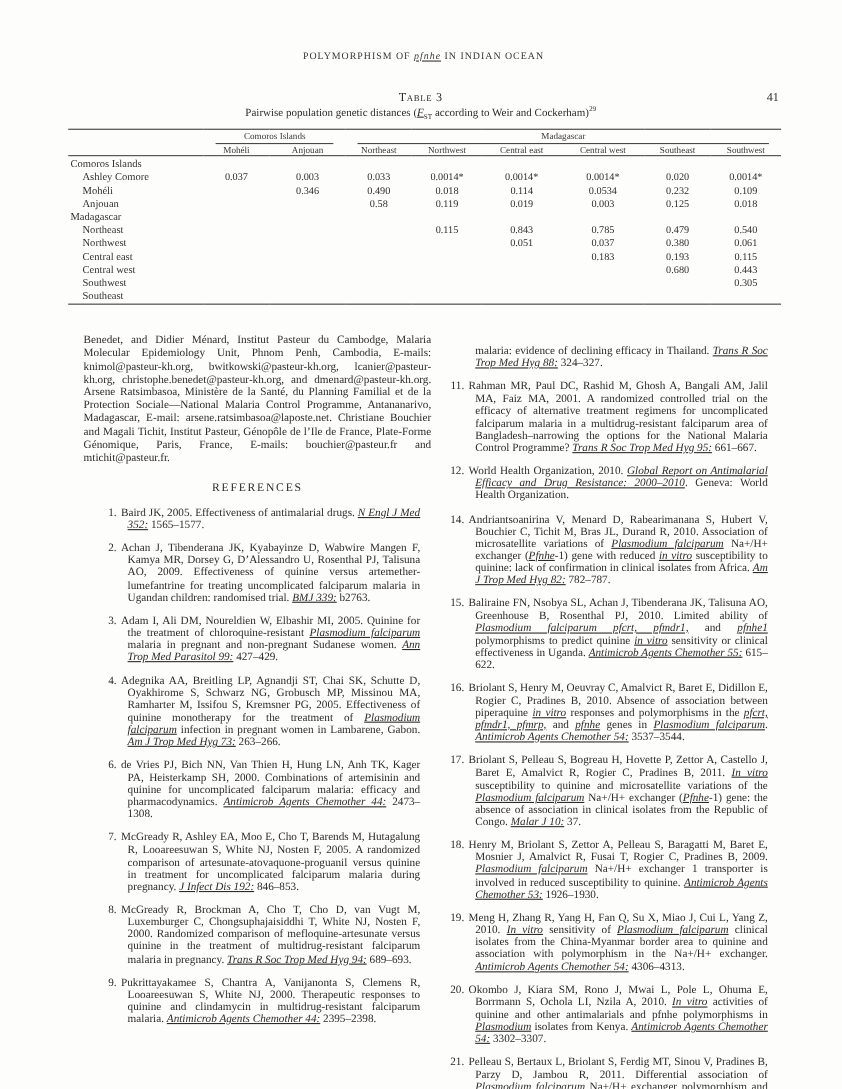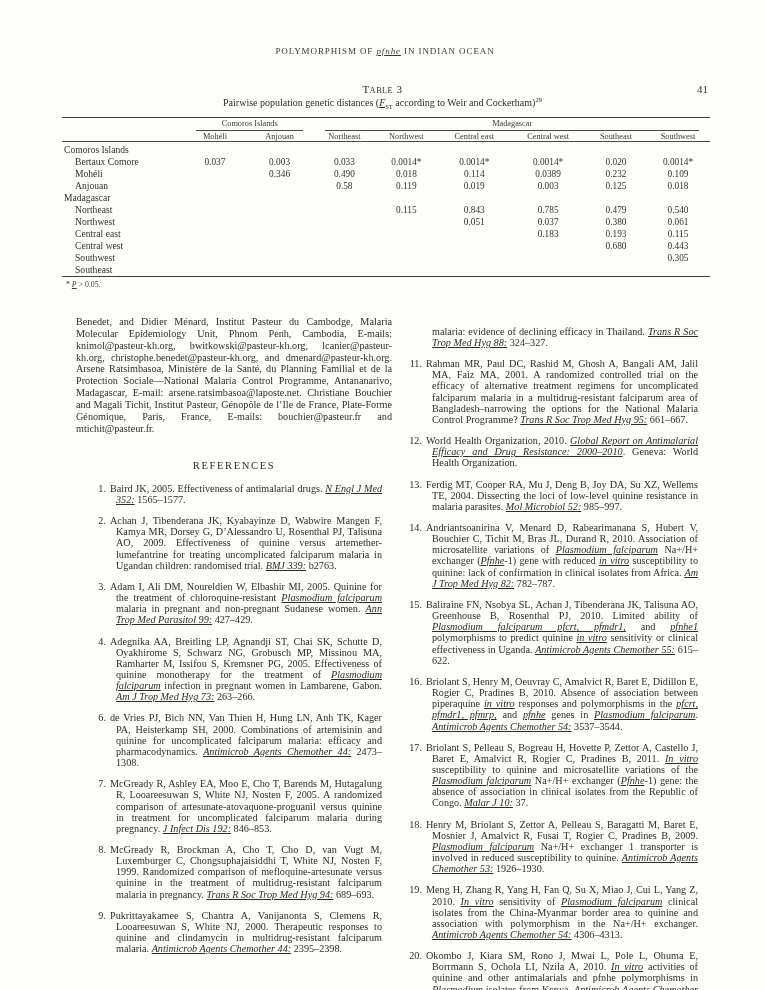--- a/index.html
+++ b/index.html
@@ -35,21 +35,21 @@
   .sub-row th:first-child{border-bottom:1px solid #4a4842;}
   tbody th{text-align:left;font-size:9.6px;}
   tbody th.leaf{padding-left:13px;}
   tbody td{text-align:center;}
   tbody tr:first-child th, tbody tr:first-child td{padding-top:2px;}
   .footnote{margin:3px 55px 0 66px;font-size:7.8px;color:#3a3833;}
   
   .cols{display:flex;margin:27px 57px 0 76px;}
   .col{flex:1;min-width:0;font-size:10.2px;line-height:11.9px;text-align:justify;}
   .affil{margin:0;}
-  .refs-heading{margin:25px 0 11px;text-align:center;font-weight:normal;font-size:10.6px;letter-spacing:1.6px;}
+  .refs-heading{margin:15px 0 11px;text-align:center;font-weight:normal;font-size:10.6px;letter-spacing:1.6px;}
   .ref{padding-left:30px;text-indent:-26px;line-height:11.15px;margin:10px;}
   .ref.cont{text-indent:0;}
   .refnum{display:inline-block;width:16px;text-align:right;margin-right:4px;text-indent:0;}
 </style>
 </head>
 <body>
 
 <div class="page">
 
   <header class="running-head">
@@ -101,38 +101,38 @@
           <td></td>
           <td></td>
           <td></td>
           <td></td>
           <td></td>
           <td></td>
           <td></td>
           <td></td>
         </tr>
         <tr>
-          <th class="leaf">Bertaux Comore</th>
+          <th class="leaf">Ashley Comore</th>
           <td>0.037</td>
           <td>0.003</td>
           <td>0.033</td>
           <td>0.0014*</td>
           <td>0.0014*</td>
           <td>0.0014*</td>
           <td>0.020</td>
           <td>0.0014*</td>
         </tr>
         <tr>
           <th class="leaf">Mohéli</th>
           <td></td>
           <td>0.346</td>
           <td>0.490</td>
           <td>0.018</td>
           <td>0.114</td>
-          <td>0.0389</td>
+          <td>0.0534</td>
           <td>0.232</td>
           <td>0.109</td>
         </tr>
         <tr>
           <th class="leaf">Anjouan</th>
           <td></td>
           <td></td>
           <td>0.58</td>
           <td>0.119</td>
           <td>0.019</td>
@@ -213,43 +213,41 @@
           <td></td>
           <td></td>
           <td></td>
           <td></td>
           <td></td>
           <td></td>
         </tr>
       </tbody>
   </table>
 
-  <div class="footnote"><span>* </span><span class="it">P</span><span> &gt; 0.05.</span></div>
 
   <div class="cols">
     <div class="col">
       <p class="affil">Benedet, and Didier Ménard, Institut Pasteur du Cambodge, Malaria Molecular Epidemiology Unit, Phnom Penh, Cambodia, E-mails: knimol@pasteur-kh.org, bwitkowski@pasteur-kh.org, lcanier@pasteur-kh.org, christophe.benedet@pasteur-kh.org, and dmenard@pasteur-kh.org. Arsene Ratsimbasoa, Ministère de la Santé, du Planning Familial et de la Protection Sociale—National Malaria Control Programme, Antananarivo, Madagascar, E-mail: arsene.ratsimbasoa@laposte.net. Christiane Bouchier and Magali Tichit, Institut Pasteur, Génopôle de l’Ile de France, Plate-Forme Génomique, Paris, France, E-mails: bouchier@pasteur.fr and mtichit@pasteur.fr.</p>
       <h2 class="refs-heading">REFERENCES</h2>
       <div>
           <div class="ref"><span class="refnum">1.</span><span>Baird JK, 2005. Effectiveness of antimalarial drugs. </span><span class="it">N Engl J Med 352:</span><span> 1565–1577.</span></div>
           <div class="ref"><span class="refnum">2.</span><span>Achan J, Tibenderana JK, Kyabayinze D, Wabwire Mangen F, Kamya MR, Dorsey G, D’Alessandro U, Rosenthal PJ, Talisuna AO, 2009. Effectiveness of quinine versus artemether-lumefantrine for treating uncomplicated falciparum malaria in Ugandan children: randomised trial. </span><span class="it">BMJ 339:</span><span> b2763.</span></div>
           <div class="ref"><span class="refnum">3.</span><span>Adam I, Ali DM, Noureldien W, Elbashir MI, 2005. Quinine for the treatment of chloroquine-resistant </span><span class="it">Plasmodium falciparum</span><span> malaria in pregnant and non-pregnant Sudanese women. </span><span class="it">Ann Trop Med Parasitol 99:</span><span> 427–429.</span></div>
           <div class="ref"><span class="refnum">4.</span><span>Adegnika AA, Breitling LP, Agnandji ST, Chai SK, Schutte D, Oyakhirome S, Schwarz NG, Grobusch MP, Missinou MA, Ramharter M, Issifou S, Kremsner PG, 2005. Effectiveness of quinine monotherapy for the treatment of </span><span class="it">Plasmodium falciparum</span><span> infection in pregnant women in Lambarene, Gabon. </span><span class="it">Am J Trop Med Hyg 73:</span><span> 263–266.</span></div>
           <div class="ref"><span class="refnum">6.</span><span>de Vries PJ, Bich NN, Van Thien H, Hung LN, Anh TK, Kager PA, Heisterkamp SH, 2000. Combinations of artemisinin and quinine for uncomplicated falciparum malaria: efficacy and pharmacodynamics. </span><span class="it">Antimicrob Agents Chemother 44:</span><span> 2473–1308.</span></div>
           <div class="ref"><span class="refnum">7.</span><span>McGready R, Ashley EA, Moo E, Cho T, Barends M, Hutagalung R, Looareesuwan S, White NJ, Nosten F, 2005. A randomized comparison of artesunate-atovaquone-proguanil versus quinine in treatment for uncomplicated falciparum malaria during pregnancy. </span><span class="it">J Infect Dis 192:</span><span> 846–853.</span></div>
-          <div class="ref"><span class="refnum">8.</span><span>McGready R, Brockman A, Cho T, Cho D, van Vugt M, Luxemburger C, Chongsuphajaisiddhi T, White NJ, Nosten F, 1999. Randomized comparison of mefloquine-artesunate versus quinine in the treatment of multidrug-resistant falciparum malaria in pregnancy. </span><span class="it">Trans R Soc Trop Med Hyg 94:</span><span> 689–693.</span></div>
+          <div class="ref"><span class="refnum">8.</span><span>McGready R, Brockman A, Cho T, Cho D, van Vugt M, Luxemburger C, Chongsuphajaisiddhi T, White NJ, Nosten F, 2000. Randomized comparison of mefloquine-artesunate versus quinine in the treatment of multidrug-resistant falciparum malaria in pregnancy. </span><span class="it">Trans R Soc Trop Med Hyg 94:</span><span> 689–693.</span></div>
           <div class="ref"><span class="refnum">9.</span><span>Pukrittayakamee S, Chantra A, Vanijanonta S, Clemens R, Looareesuwan S, White NJ, 2000. Therapeutic responses to quinine and clindamycin in multidrug-resistant falciparum malaria. </span><span class="it">Antimicrob Agents Chemother 44:</span><span> 2395–2398.</span></div>
         </div>
     </div>
     <div class="col">
       <div>
           <div class="ref cont"><span>malaria: evidence of declining efficacy in Thailand. </span><span class="it">Trans R Soc Trop Med Hyg 88:</span><span> 324–327.</span></div>
           <div class="ref"><span class="refnum">11.</span><span>Rahman MR, Paul DC, Rashid M, Ghosh A, Bangali AM, Jalil MA, Faiz MA, 2001. A randomized controlled trial on the efficacy of alternative treatment regimens for uncomplicated falciparum malaria in a multidrug-resistant falciparum area of Bangladesh–narrowing the options for the National Malaria Control Programme? </span><span class="it">Trans R Soc Trop Med Hyg 95:</span><span> 661–667.</span></div>
           <div class="ref"><span class="refnum">12.</span><span>World Health Organization, 2010. </span><span class="it">Global Report on Antimalarial Efficacy and Drug Resistance: 2000–2010</span><span>. Geneva: World Health Organization.</span></div>
-          <div class="ref"><span class="refnum">13.</span><span>Ferdig MT, Cooper RA, Mu J, Deng B, Joy DA, Su XZ, Wellems TE, 2004. Dissecting the loci of low-level quinine resistance in malaria parasites. </span><span class="it">Mol Microbiol 52:</span><span> 985–997.</span></div>
           <div class="ref"><span class="refnum">14.</span><span>Andriantsoanirina V, Menard D, Rabearimanana S, Hubert V, Bouchier C, Tichit M, Bras JL, Durand R, 2010. Association of microsatellite variations of </span><span class="it">Plasmodium falciparum</span><span> Na+/H+ exchanger (</span><span class="it">Pfnhe</span><span>-1) gene with reduced </span><span class="it">in vitro</span><span> susceptibility to quinine: lack of confirmation in clinical isolates from Africa. </span><span class="it">Am J Trop Med Hyg 82:</span><span> 782–787.</span></div>
           <div class="ref"><span class="refnum">15.</span><span>Baliraine FN, Nsobya SL, Achan J, Tibenderana JK, Talisuna AO, Greenhouse B, Rosenthal PJ, 2010. Limited ability of </span><span class="it">Plasmodium falciparum pfcrt, pfmdr1,</span><span> and </span><span class="it">pfnhe1</span><span> polymorphisms to predict quinine </span><span class="it">in vitro</span><span> sensitivity or clinical effectiveness in Uganda. </span><span class="it">Antimicrob Agents Chemother 55:</span><span> 615–622.</span></div>
           <div class="ref"><span class="refnum">16.</span><span>Briolant S, Henry M, Oeuvray C, Amalvict R, Baret E, Didillon E, Rogier C, Pradines B, 2010. Absence of association between piperaquine </span><span class="it">in vitro</span><span> responses and polymorphisms in the </span><span class="it">pfcrt, pfmdr1, pfmrp,</span><span> and </span><span class="it">pfnhe</span><span> genes in </span><span class="it">Plasmodium falciparum</span><span>. </span><span class="it">Antimicrob Agents Chemother 54:</span><span> 3537–3544.</span></div>
           <div class="ref"><span class="refnum">17.</span><span>Briolant S, Pelleau S, Bogreau H, Hovette P, Zettor A, Castello J, Baret E, Amalvict R, Rogier C, Pradines B, 2011. </span><span class="it">In vitro</span><span> susceptibility to quinine and microsatellite variations of the </span><span class="it">Plasmodium falciparum</span><span> Na+/H+ exchanger (</span><span class="it">Pfnhe</span><span>-1) gene: the absence of association in clinical isolates from the Republic of Congo. </span><span class="it">Malar J 10:</span><span> 37.</span></div>
           <div class="ref"><span class="refnum">18.</span><span>Henry M, Briolant S, Zettor A, Pelleau S, Baragatti M, Baret E, Mosnier J, Amalvict R, Fusai T, Rogier C, Pradines B, 2009. </span><span class="it">Plasmodium falciparum</span><span> Na+/H+ exchanger 1 transporter is involved in reduced susceptibility to quinine. </span><span class="it">Antimicrob Agents Chemother 53:</span><span> 1926–1930.</span></div>
           <div class="ref"><span class="refnum">19.</span><span>Meng H, Zhang R, Yang H, Fan Q, Su X, Miao J, Cui L, Yang Z, 2010. </span><span class="it">In vitro</span><span> sensitivity of </span><span class="it">Plasmodium falciparum</span><span> clinical isolates from the China-Myanmar border area to quinine and association with polymorphism in the Na+/H+ exchanger. </span><span class="it">Antimicrob Agents Chemother 54:</span><span> 4306–4313.</span></div>
           <div class="ref"><span class="refnum">20.</span><span>Okombo J, Kiara SM, Rono J, Mwai L, Pole L, Ohuma E, Borrmann S, Ochola LI, Nzila A, 2010. </span><span class="it">In vitro</span><span> activities of quinine and other antimalarials and pfnhe polymorphisms in </span><span class="it">Plasmodium</span><span> isolates from Kenya. </span><span class="it">Antimicrob Agents Chemother 54:</span><span> 3302–3307.</span></div>
           <div class="ref"><span class="refnum">21.</span><span>Pelleau S, Bertaux L, Briolant S, Ferdig MT, Sinou V, Pradines B, Parzy D, Jambou R, 2011. Differential association of </span><span class="it">Plasmodium falciparum</span><span> Na+/H+ exchanger polymorphism and quinine responses in field- and culture-adapted isolates</span></div>
         </div>
     </div>

